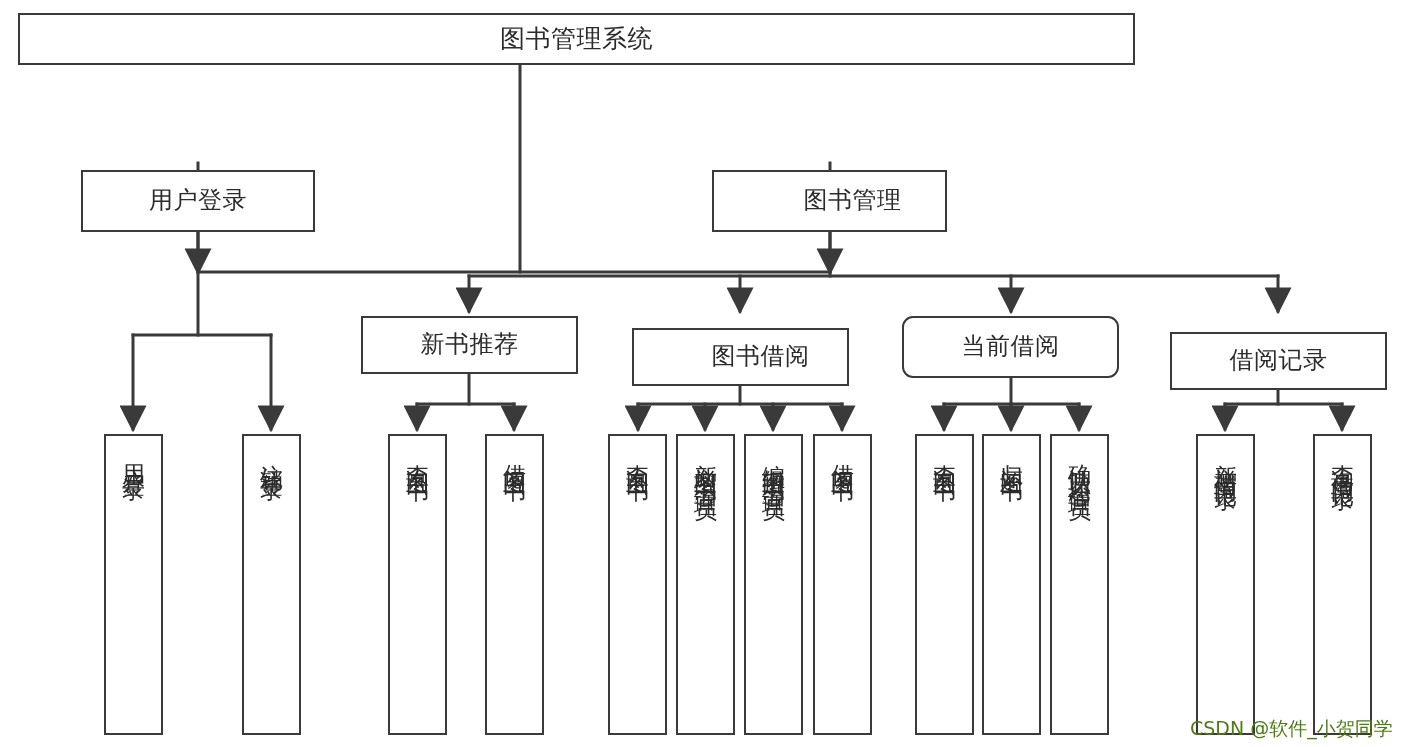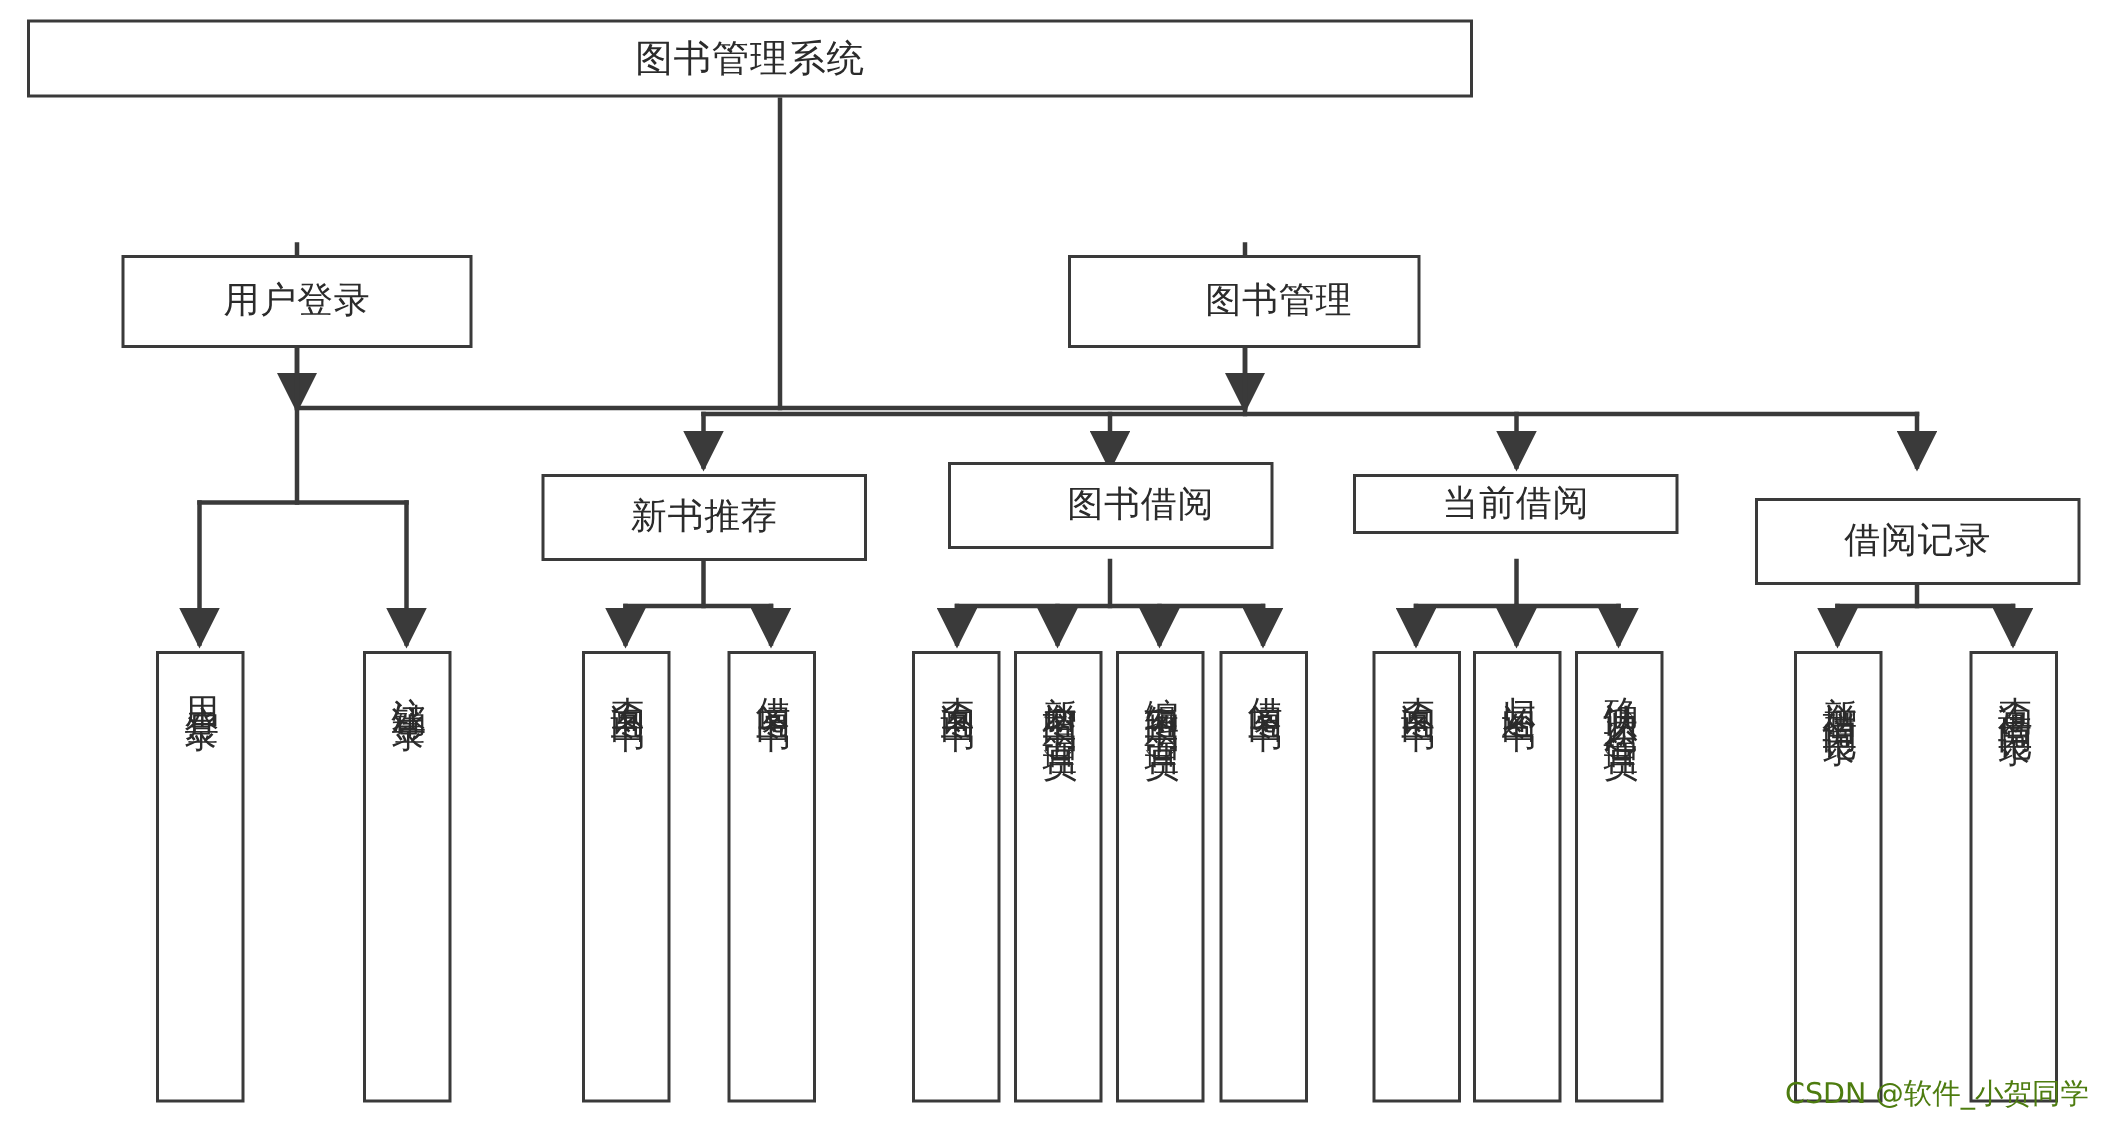--- a/index.html
+++ b/index.html
@@ -126,41 +126,41 @@
       <path d="M 1011 404 L 1011 429" marker-end="url(#arrow)"></path>
       <path d="M 1079 404 L 1079 429" marker-end="url(#arrow)"></path>
 
       <path d="M 1278 374 L 1278 404"></path>
       <path d="M 1225 404 L 1342 404"></path>
       <path d="M 1225 404 L 1225 429" marker-end="url(#arrow)"></path>
       <path d="M 1342 404 L 1342 429" marker-end="url(#arrow)"></path>
     </g>
   </svg>
 
-  <div class="node root" style="left:18px; top:13px; width:964px; height:52px;">
+  <div class="node root" style="left:18px; top:13px; width:1117px; height:52px;">
     <span class="node-label">图书管理系统</span>
   </div>
 
   <div class="node level2" style="left:81px; top:170px; width:234px; height:62px;">
     <span class="node-label">用户登录</span>
   </div>
 
   <div class="node level2" style="left:712px; top:170px; width:235px; height:62px;padding-left:46px;">
     <span class="node-label">图书管理</span>
   </div>
 
   <div class="node level3" style="left:361px; top:316px; width:217px; height:58px;">
     <span class="node-label">新书推荐</span>
   </div>
 
-  <div class="node level3" style="left:632px; top:308px; width:217px; height:58px;padding-left:40px;">
+  <div class="node level3" style="left:632px; top:328px; width:217px; height:58px;padding-left:40px;">
     <span class="node-label">图书借阅</span>
   </div>
 
-  <div class="node level3" style="left:902px; top:316px; width:217px; height:40px;">
+  <div class="node level3" style="left:902px; top:316px; width:217px; height:62px;border-radius:11px;">
     <span class="node-label">当前借阅</span>
   </div>
 
   <div class="node level3" style="left:1170px; top:316px; width:217px; height:58px;margin-top:16px;">
     <span class="node-label">借阅记录</span>
   </div>
 
   <div class="node leaf" style="left:104px; top:434px; width:59px; height:301px;">
     <span class="node-label">用户登录</span>
   </div>

